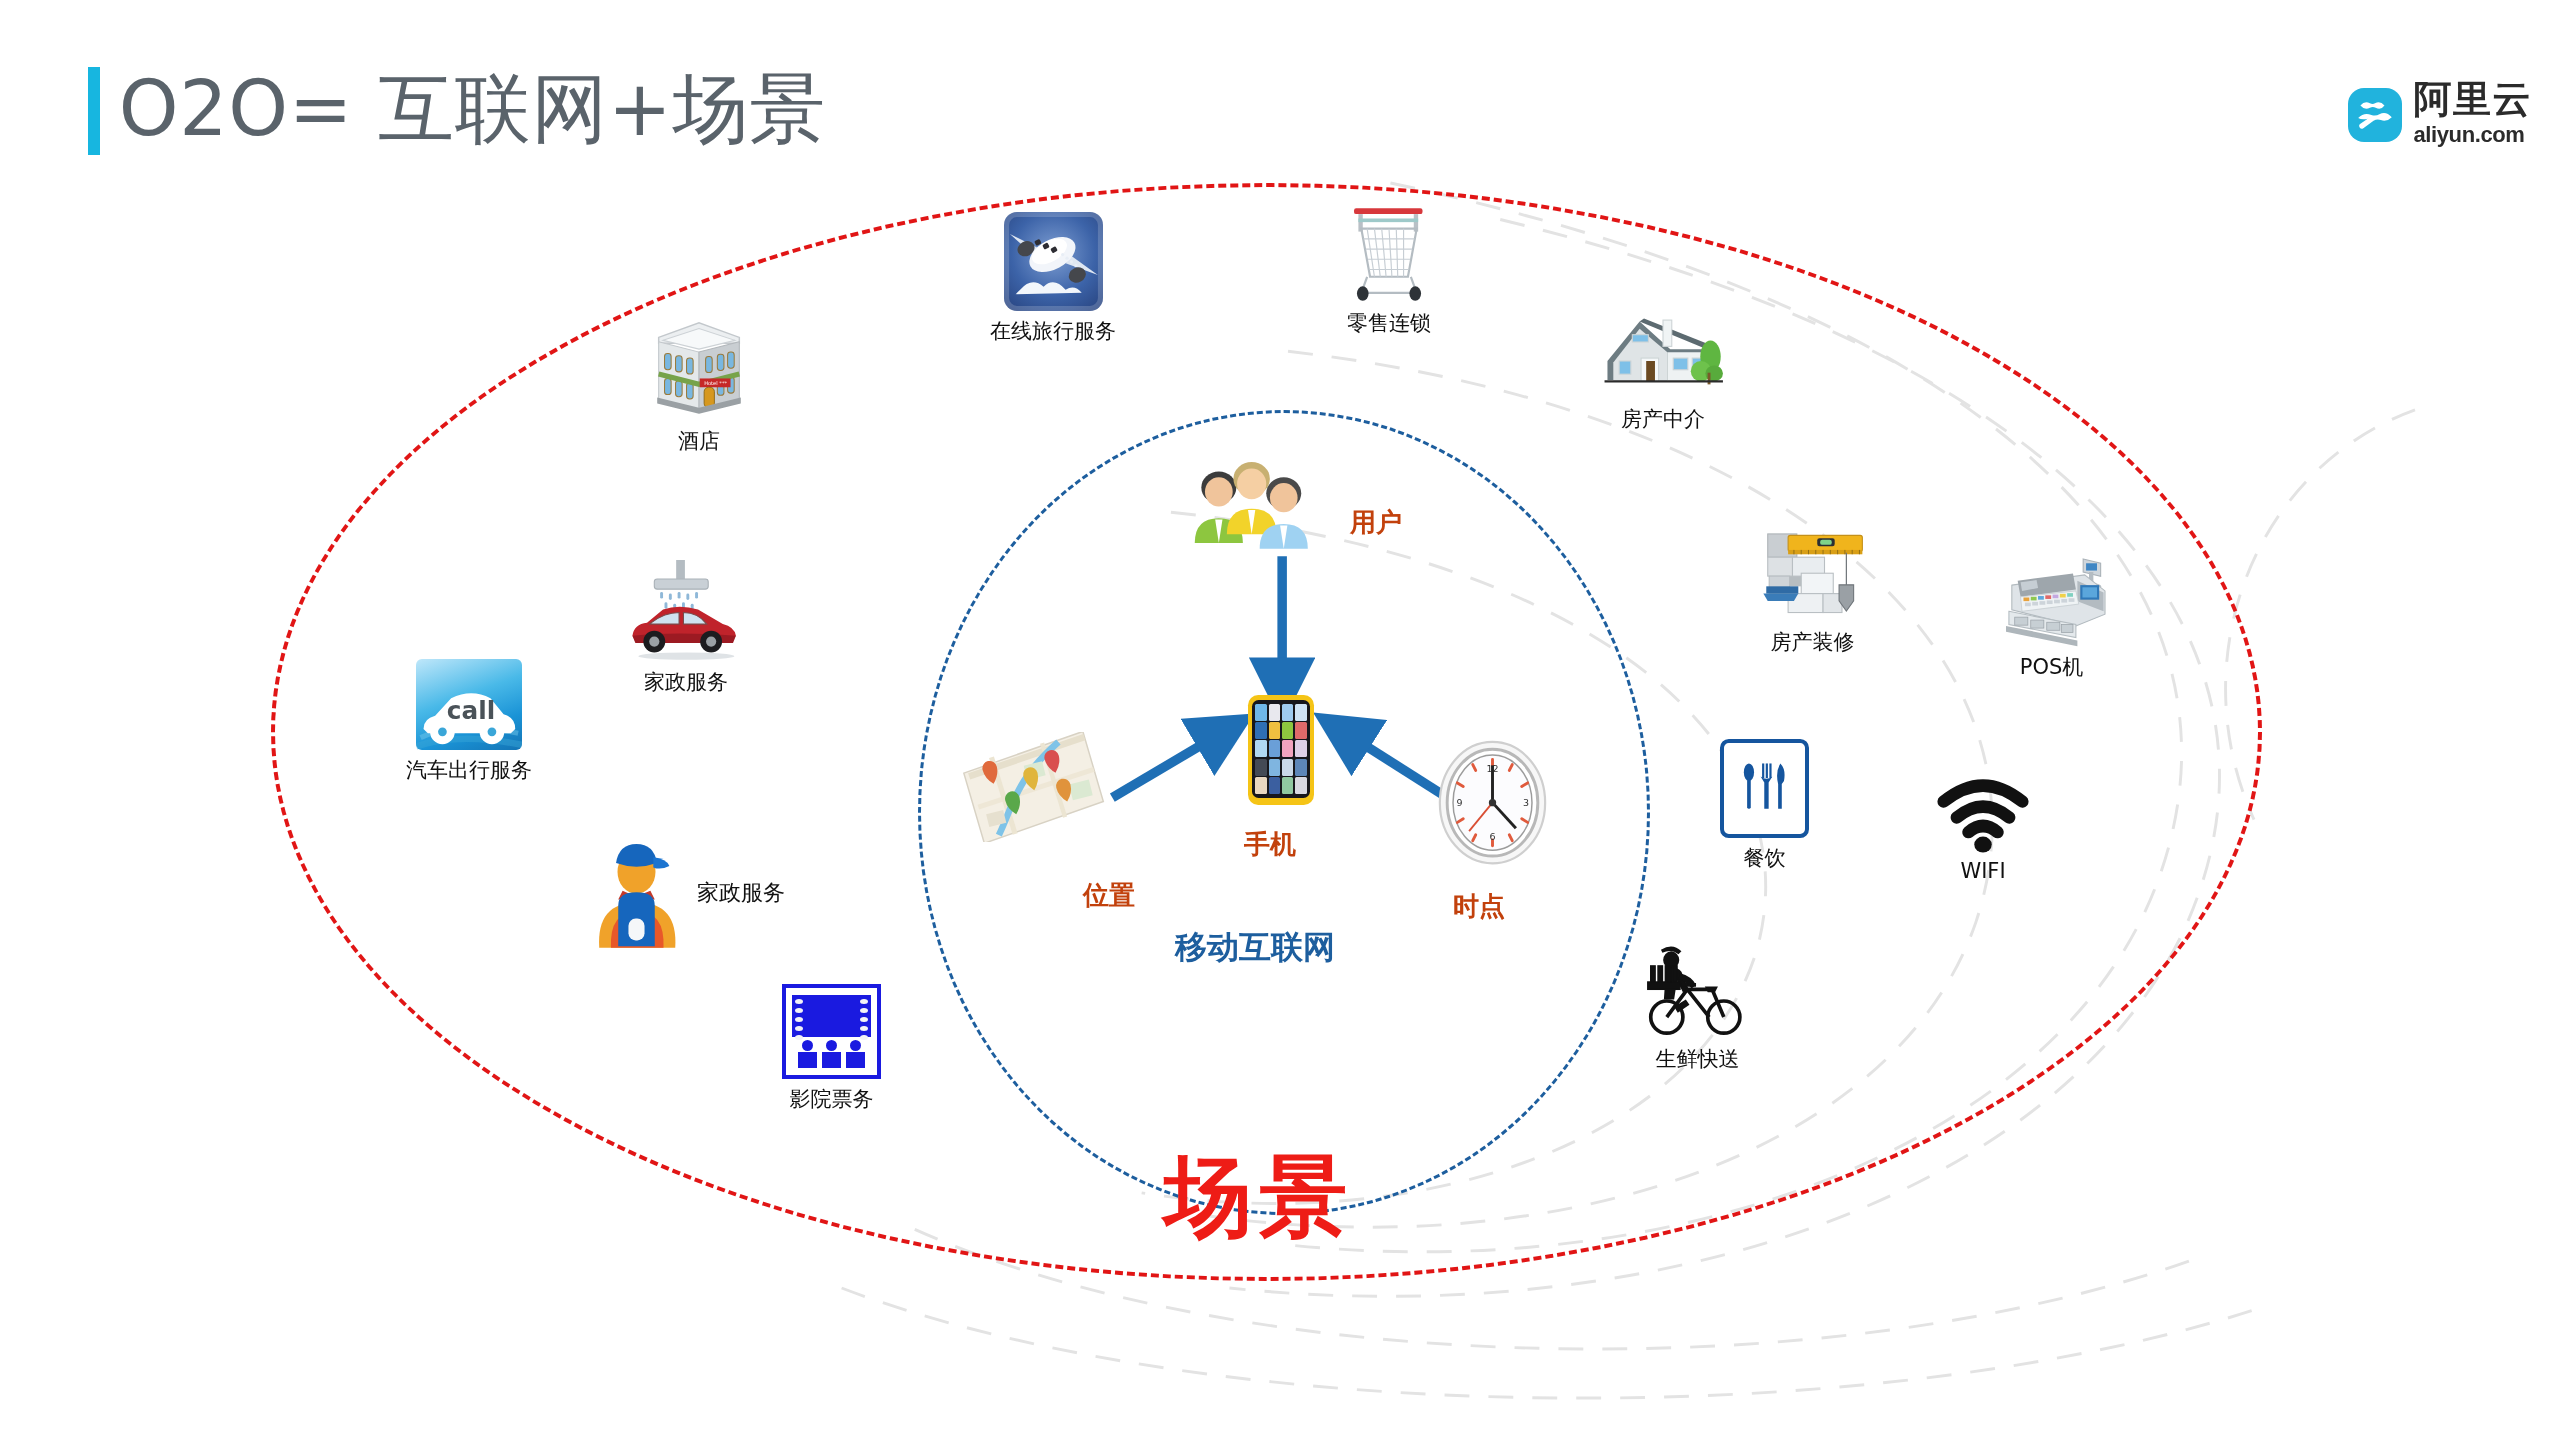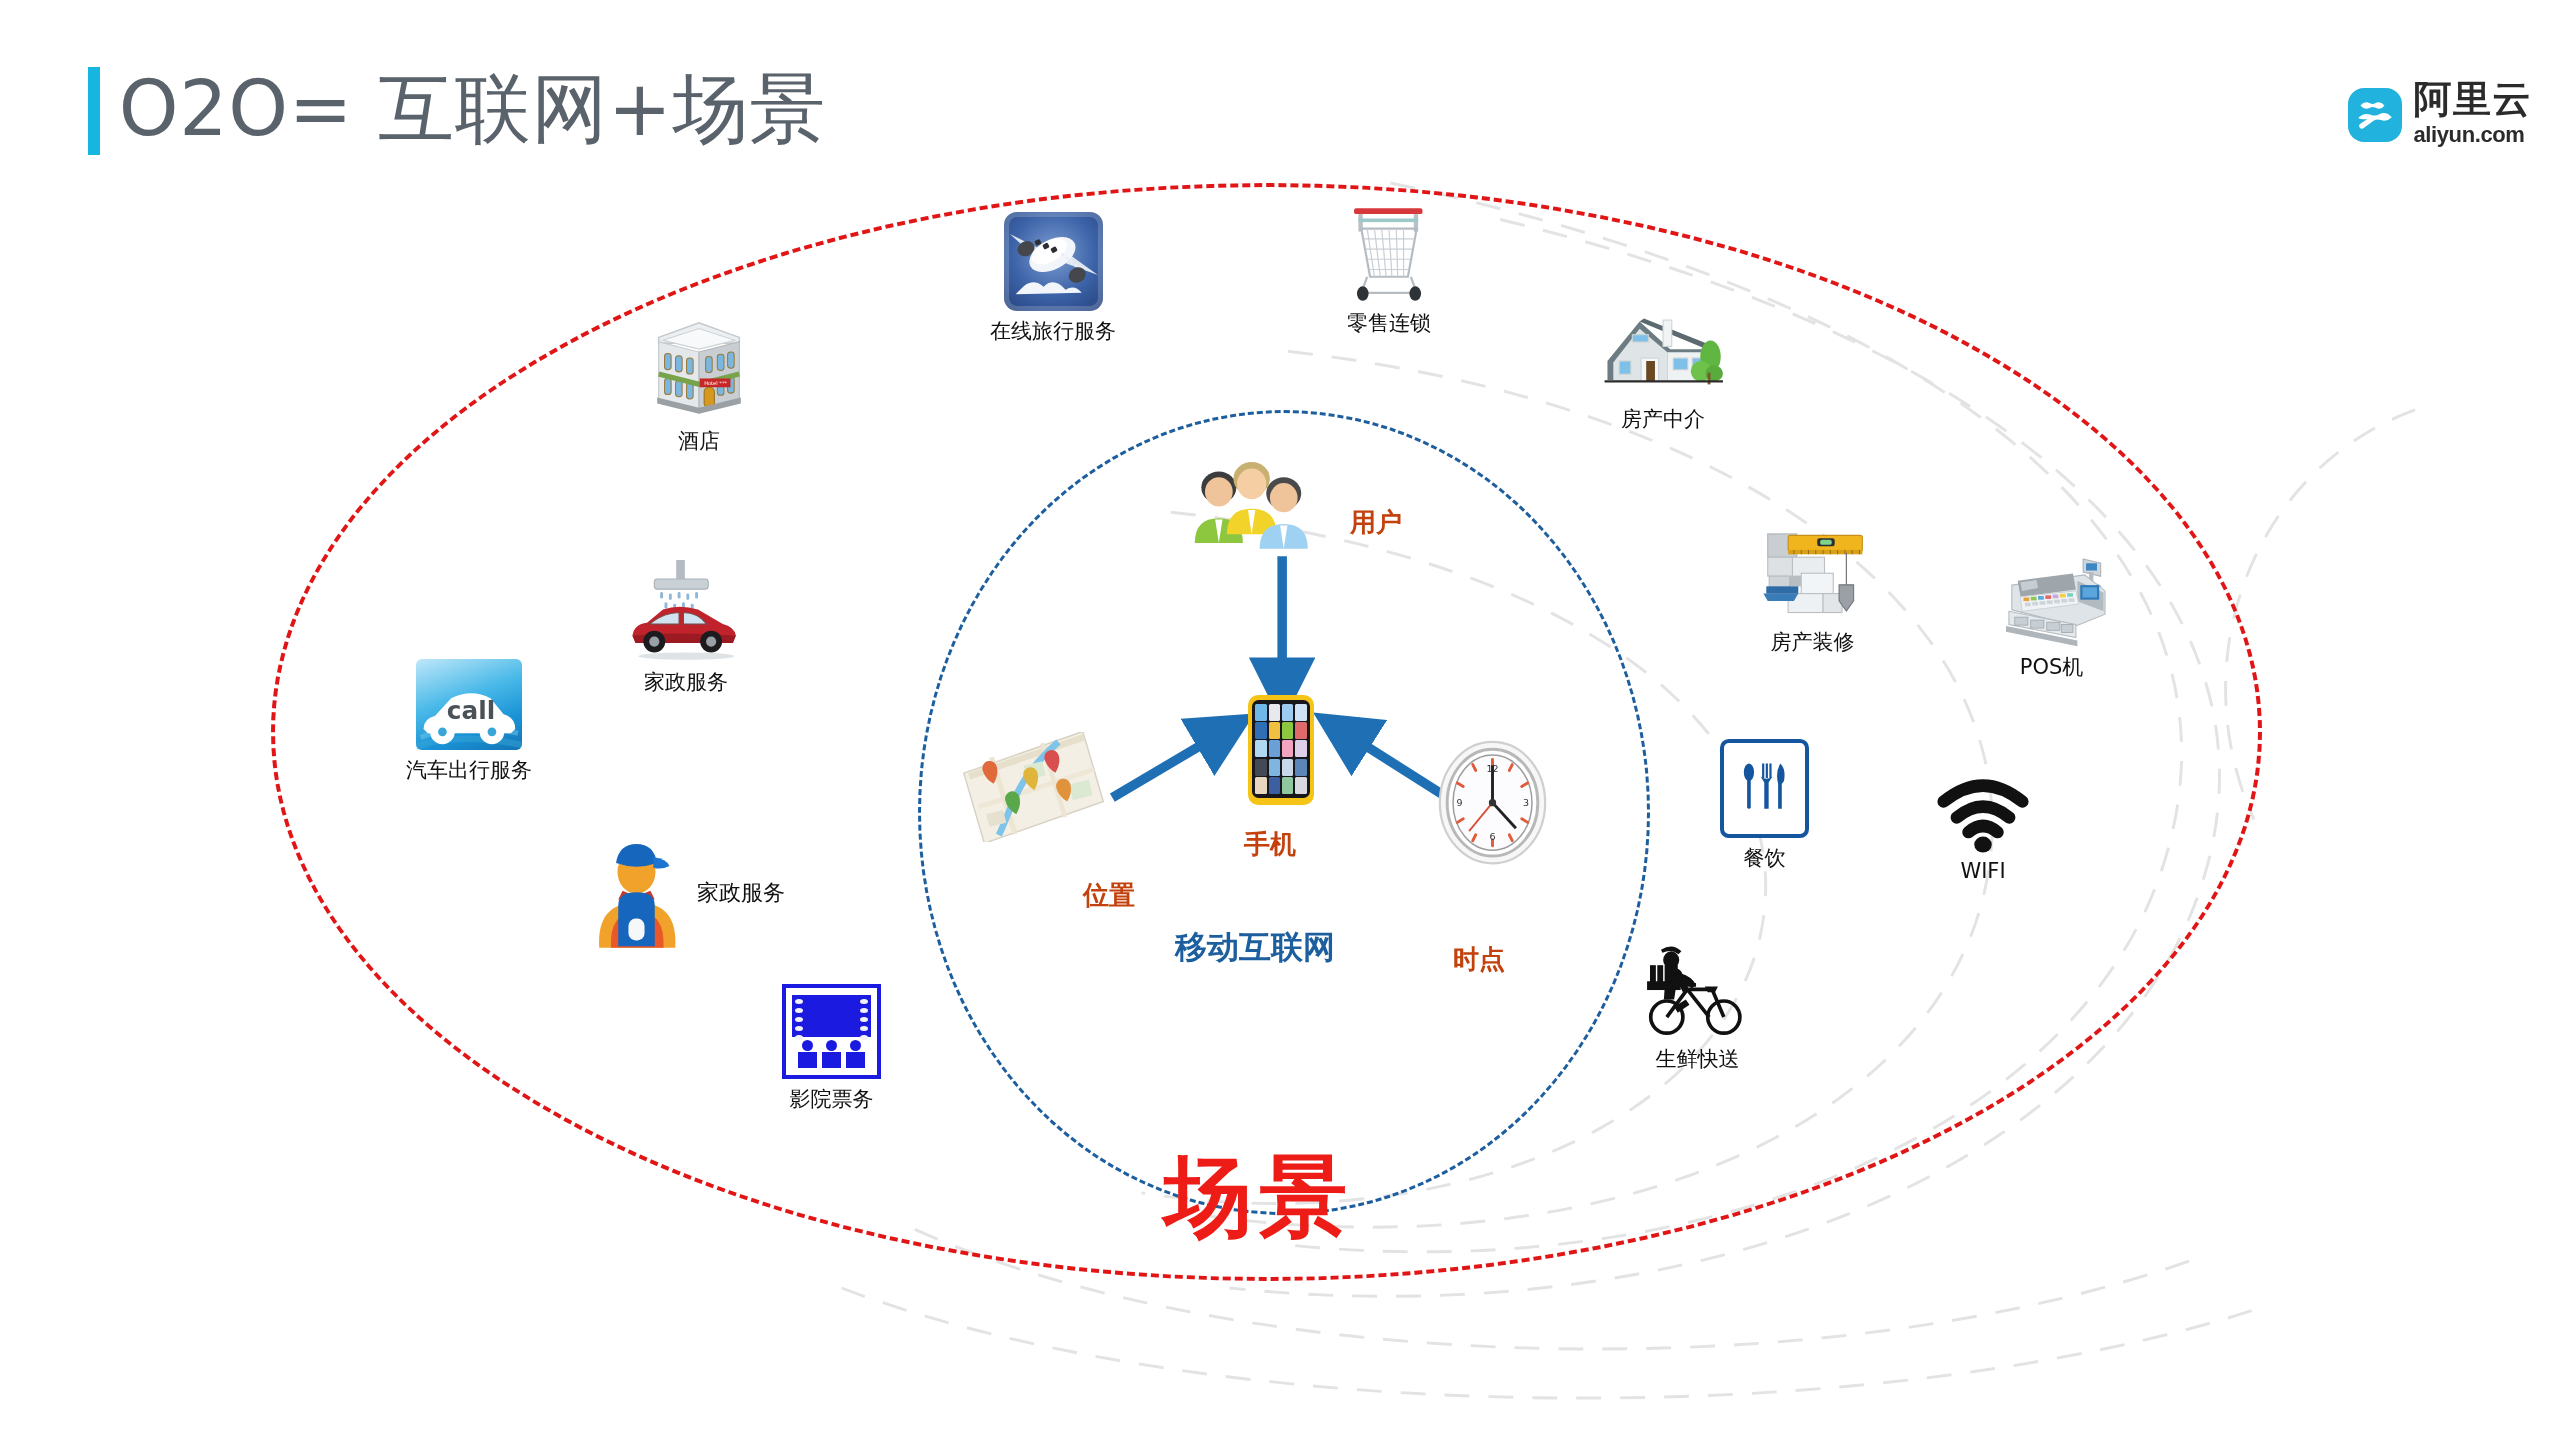--- a/index.html
+++ b/index.html
@@ -275,21 +275,21 @@
         <text x="126" y="92" font-size="13" fill="#333" text-anchor="middle" font-family="DejaVu Sans, sans-serif">3</text>
         <text x="80" y="138" font-size="13" fill="#333" text-anchor="middle" font-family="DejaVu Sans, sans-serif">6</text>
         <text x="35" y="92" font-size="13" fill="#333" text-anchor="middle" font-family="DejaVu Sans, sans-serif">9</text>
         <line x1="80" y1="87" x2="80" y2="36" stroke="#222" stroke-width="4"></line>
         <line x1="80" y1="87" x2="112" y2="122" stroke="#222" stroke-width="4"></line>
         <line x1="80" y1="87" x2="48" y2="126" stroke="#d94f35" stroke-width="2.5"></line>
         <circle cx="80" cy="87" r="5" fill="#333"></circle>
       </svg>
     </div>
   </div>
-  <div class="center-label" style="left:1453px;top:942px;">时点</div>
+  <div class="center-label" style="left:1453px;top:889px;">时点</div>
 
   <div class="mobile-net" style="left:1175px;top:926px;">移动互联网</div>
   <div class="scene-word" style="left:1164px;top:1138px;">场景</div>
 
   <div class="node" style="left:644px;top:311px;">
     <div class="icon ic-hotel">
       <svg viewBox="0 0 150 150" width="110" height="110">
         <polygon points="20,36 75,16 130,36 130,44 20,44" fill="#eceff1" stroke="#c3c8cc" stroke-width="2"></polygon>
         <polygon points="26,40 75,24 124,40 75,52" fill="#f7f9fa" stroke="#cdd2d6" stroke-width="1.5"></polygon>
         <polygon points="20,42 75,56 75,134 20,120" fill="#e4e8ea" stroke="#c3c8cc" stroke-width="1.5"></polygon>

